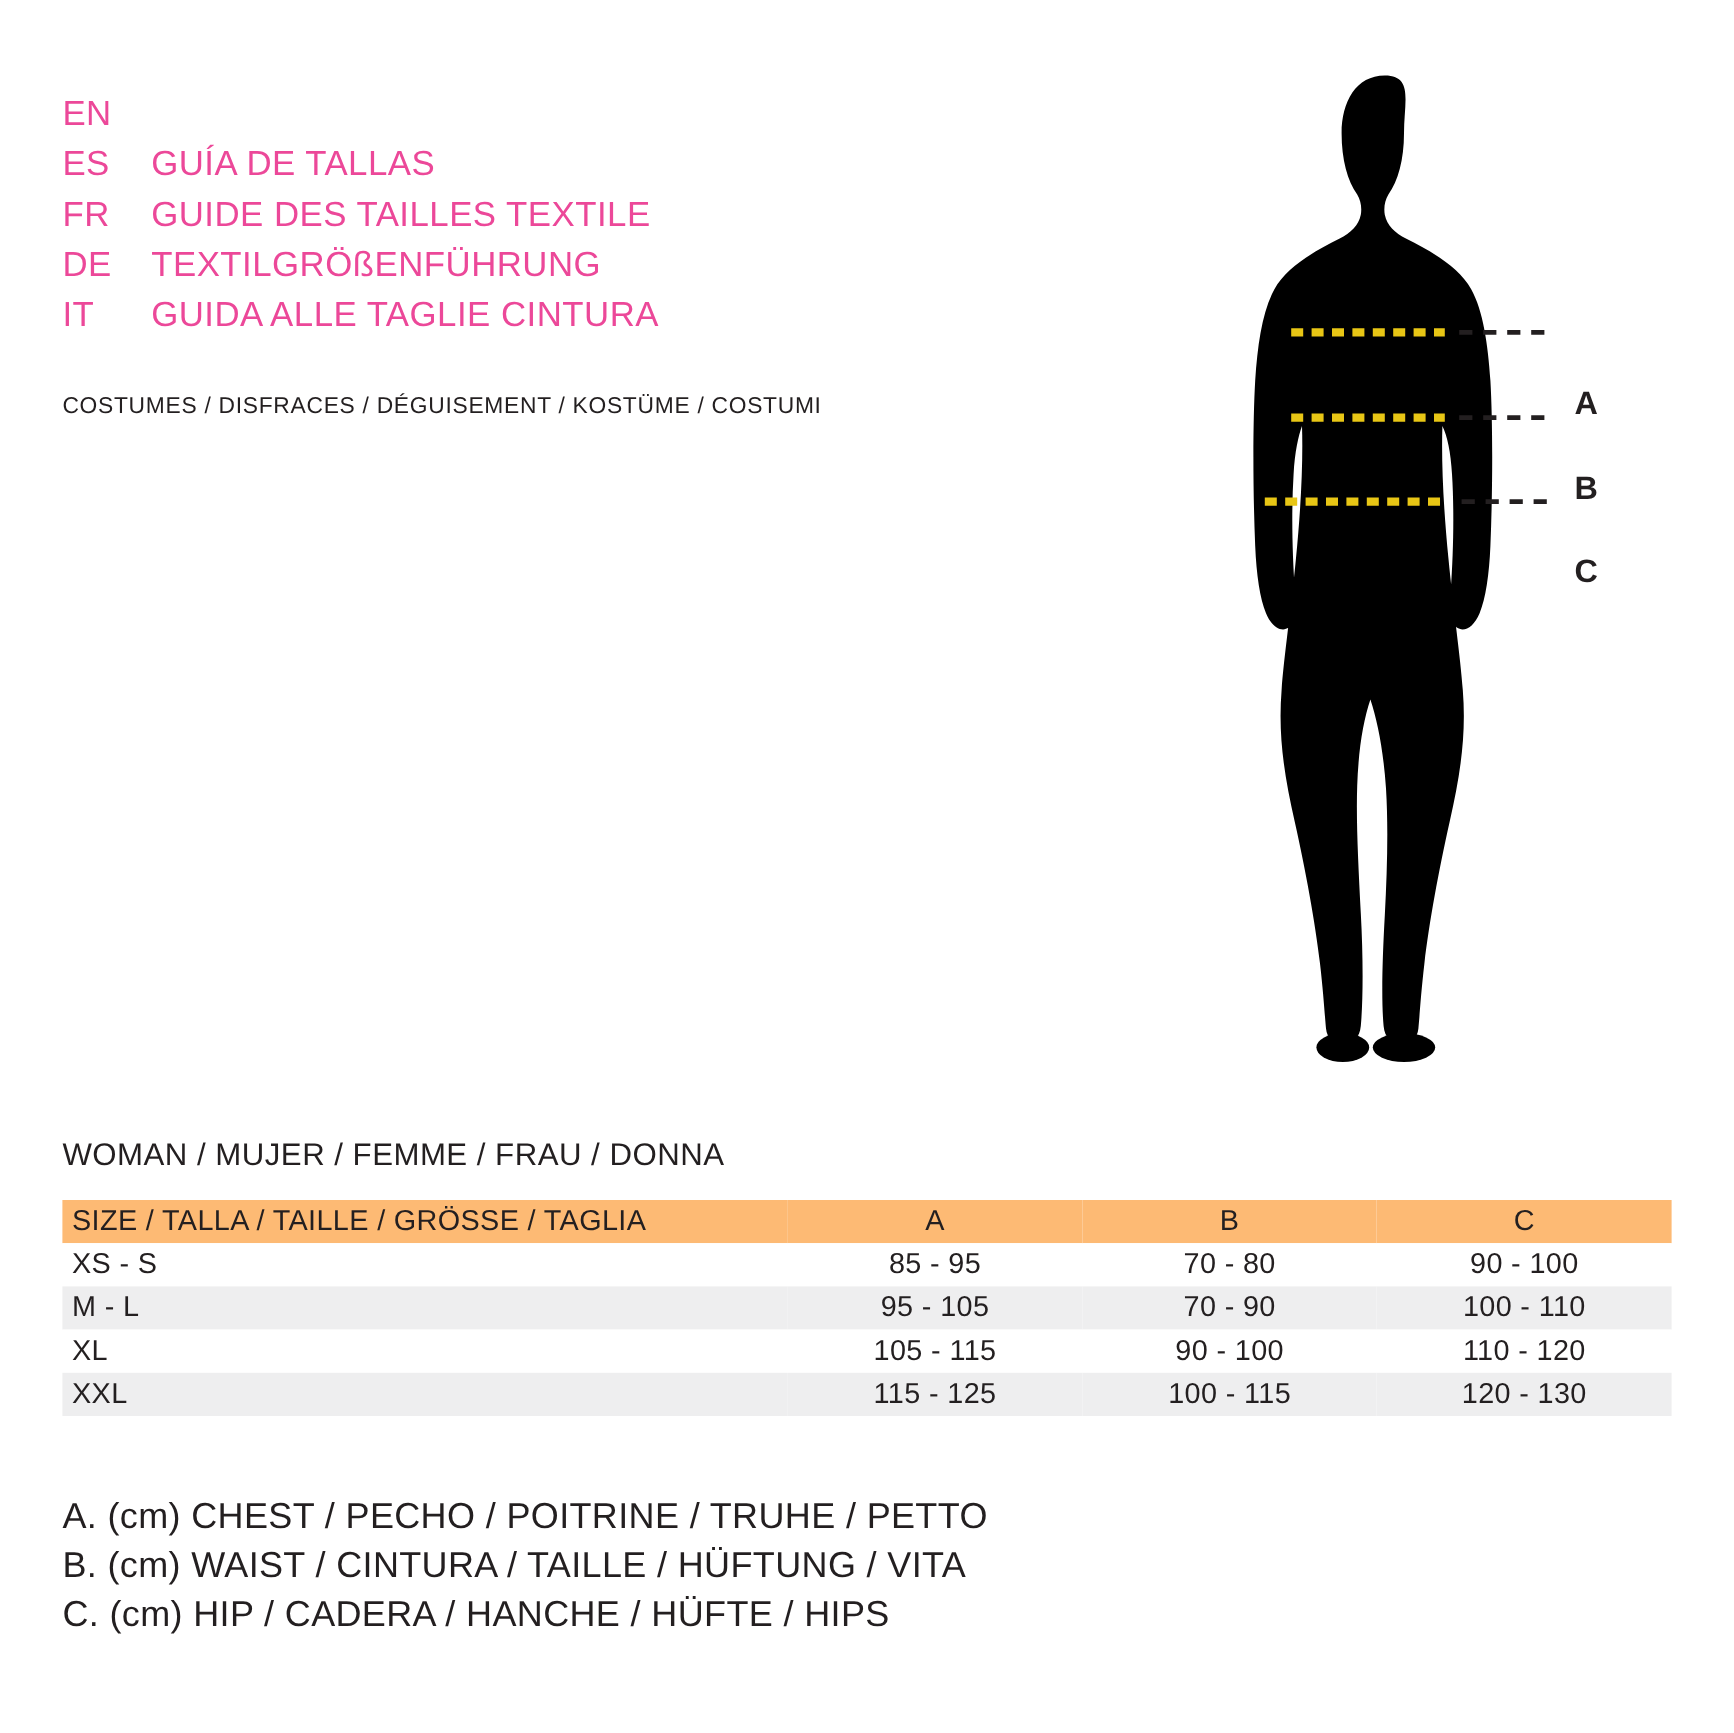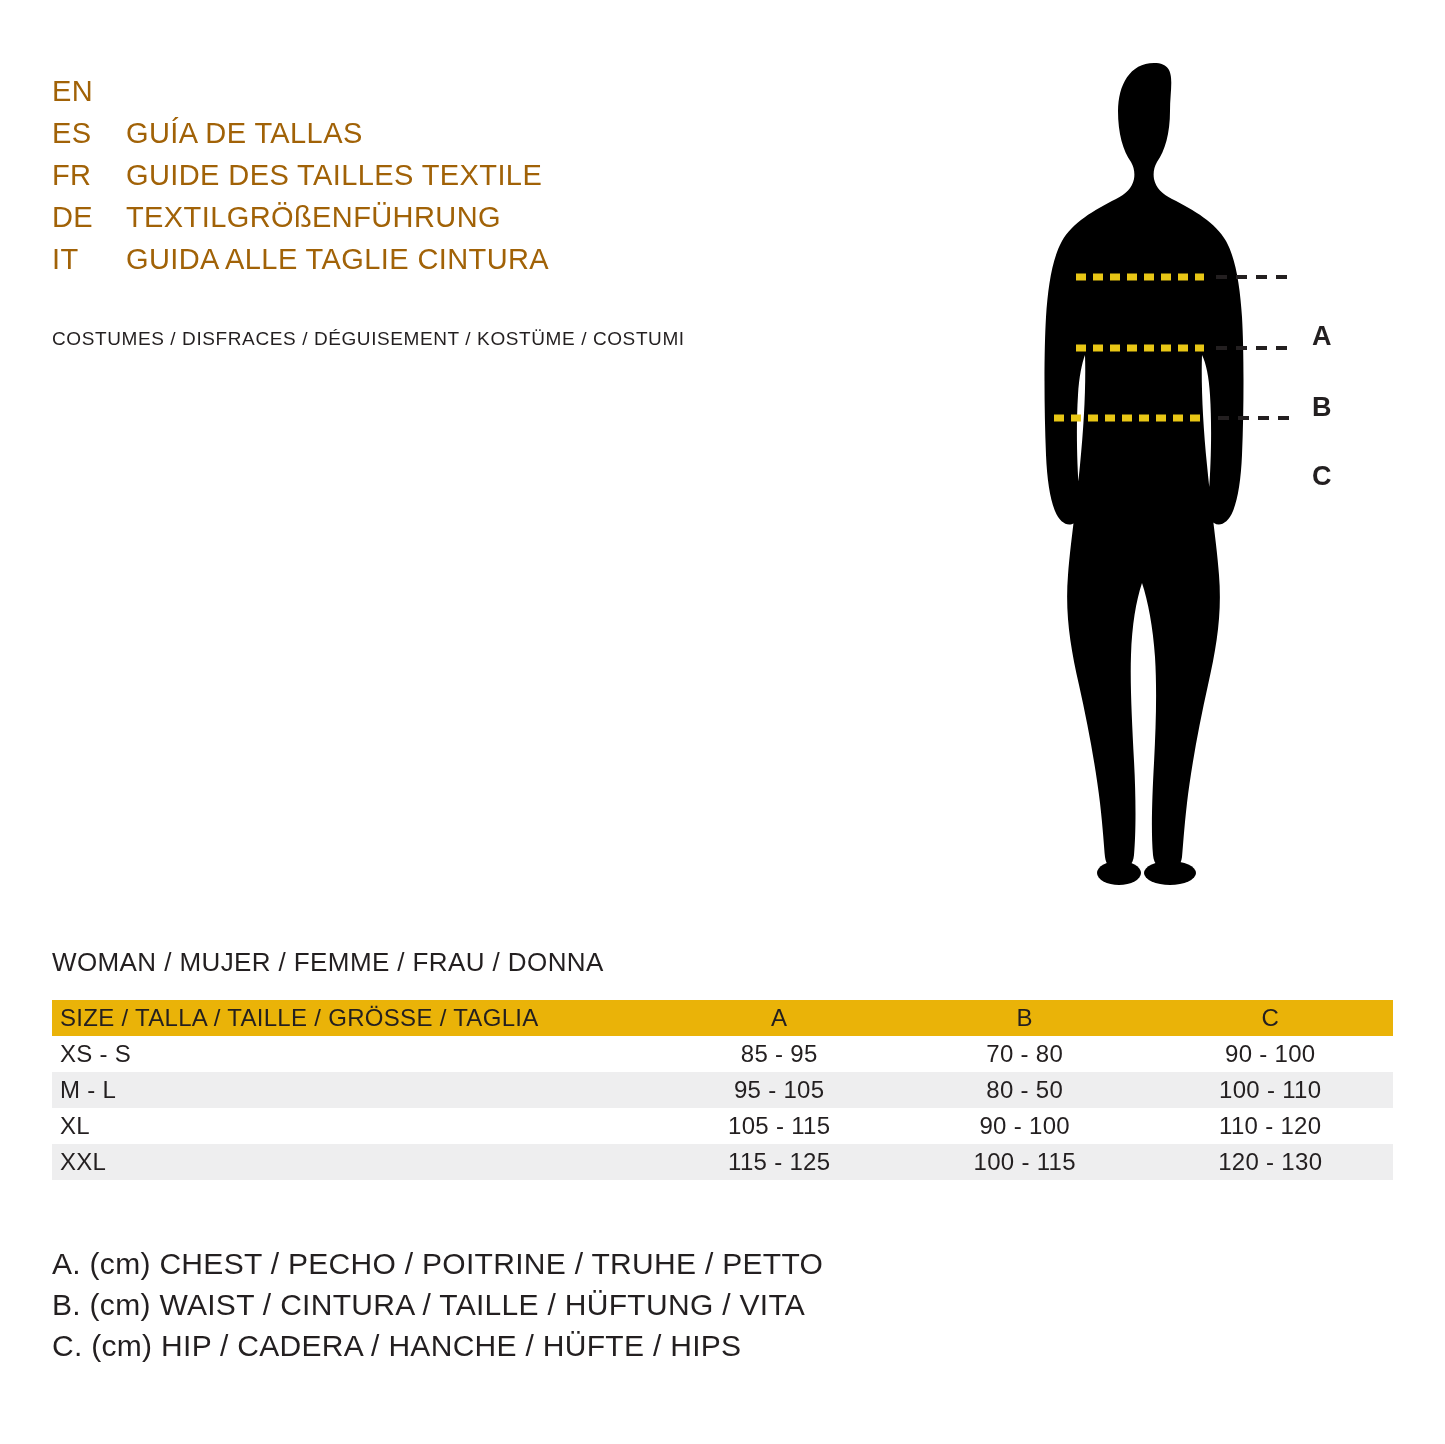--- a/index.html
+++ b/index.html
@@ -18,25 +18,25 @@
 
   
   #lang-block {
     position: absolute;
     left: 52px;
     top: 70px;
     width: 950px;
   }
   .lang-row {
     display: flex;
-    align-items: center;
+    align-items: flex-end;
     height: 42px;
     font-size: 29px;
     letter-spacing: 0.4px;
-    color: #a16207;
+    color: #ec4899;
   }
   .lang-code {
     width: 74px;
     flex: 0 0 74px;
   }
   .lang-text {
     flex: 1 1 auto;
   }
 
   #category-line {
@@ -95,21 +95,21 @@
     color: #231f20;
   }
   #size-table th,
   #size-table td {
     padding: 0;
     height: 36px;
     font-weight: normal;
     letter-spacing: 0.3px;
   }
   #size-table thead tr {
-    background: #eab308;
+    background: #fdba74;
   }
   #size-table tbody tr:nth-child(odd) {
     background: #ffffff;
   }
   #size-table tbody tr:nth-child(even) {
     background: #eeeeef;
   }
   .col-size {
     width: 600px;
     text-align: left;
@@ -245,21 +245,21 @@
   <tbody>
     <tr>
       <td class="col-size">XS - S</td>
       <td class="col-m">85 - 95</td>
       <td class="col-m">70 - 80</td>
       <td class="col-m">90 - 100</td>
     </tr>
     <tr>
       <td class="col-size">M - L</td>
       <td class="col-m">95 - 105</td>
-      <td class="col-m">80 - 50</td>
+      <td class="col-m">70 - 90</td>
       <td class="col-m">100 - 110</td>
     </tr>
     <tr>
       <td class="col-size">XL</td>
       <td class="col-m">105 - 115</td>
       <td class="col-m">90 - 100</td>
       <td class="col-m">110 - 120</td>
     </tr>
     <tr>
       <td class="col-size">XXL</td>

